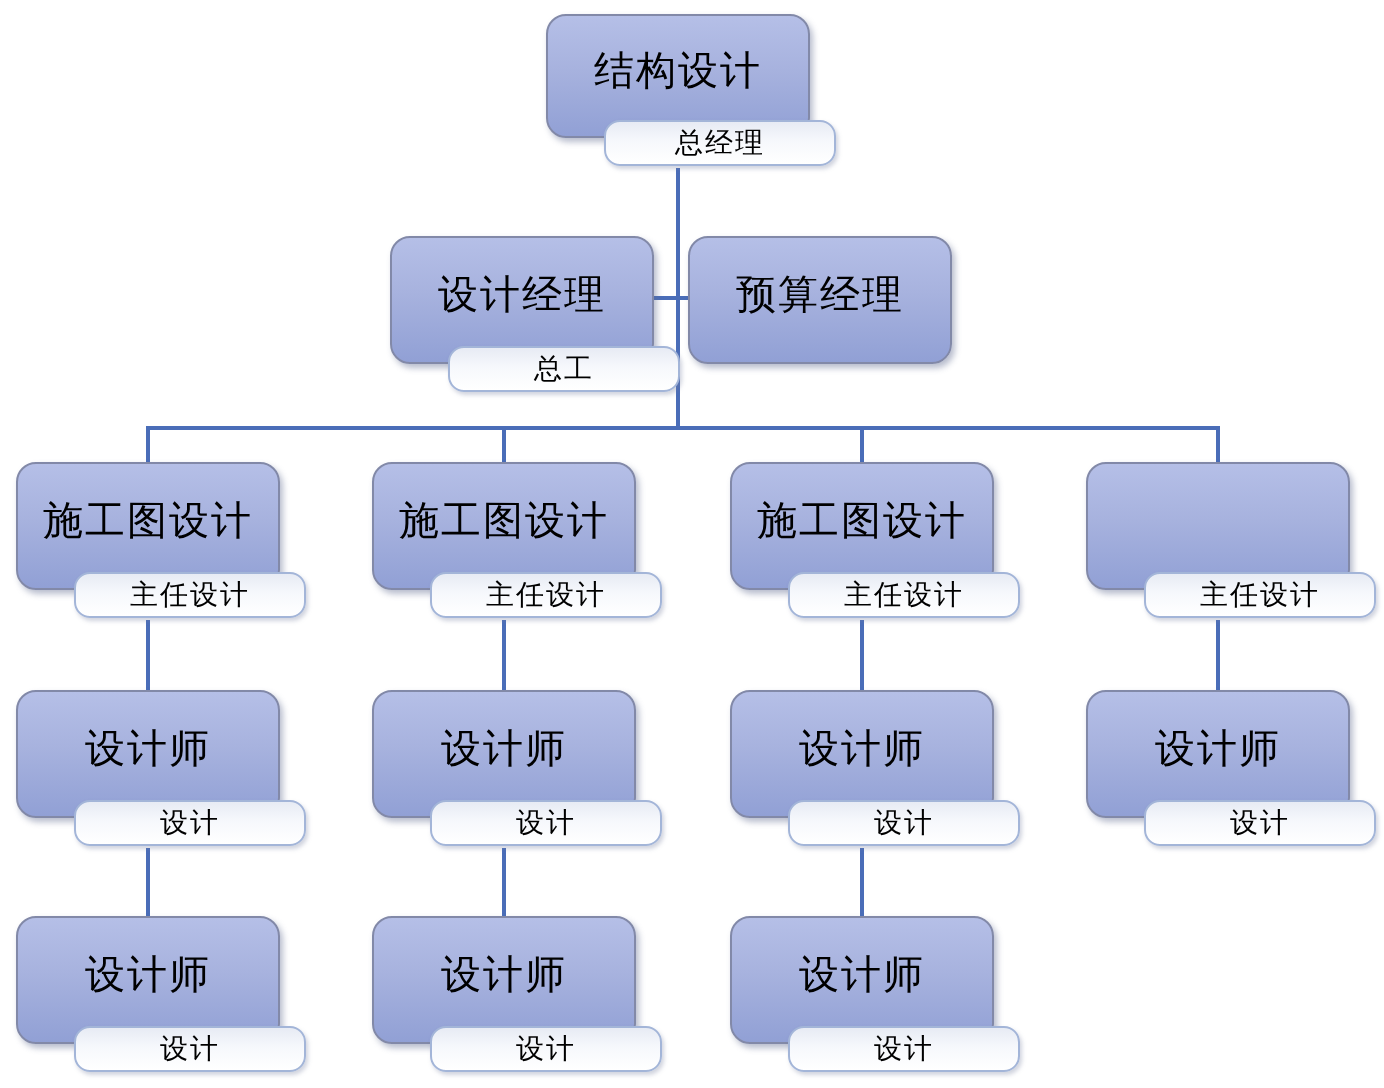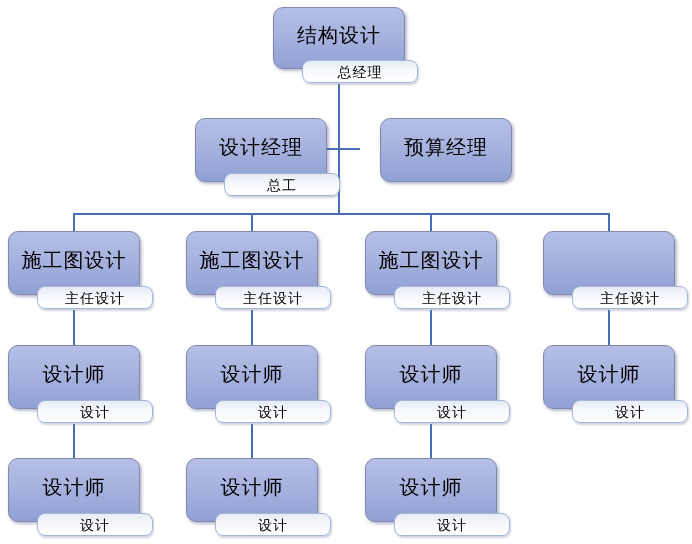--- a/index.html
+++ b/index.html
@@ -49,21 +49,21 @@
     left: 28px;
     right: -14px;
     bottom: -15px;
     height: 23px;
     border-radius: 8px;
     background: linear-gradient(180deg, #e7ebf4 0%, #f6f8fc 45%, #ffffff 100%);
     border: 1px solid #a3b5d8;
     box-shadow: 1px 1.5px 2px rgba(120,130,160,0.35);
     box-sizing: border-box;
     display: flex;
-    align-items: flex-end;
+    align-items: center;
     justify-content: center;
   }
   .badge .badge-text {
     font-size: 14px;
     letter-spacing: 1px;
     color: #000000;
     white-space: nowrap;
   }
 </style>
 </head>
@@ -103,21 +103,21 @@
     </div>
   </div>
 
   <div class="node" style="left:195px; top:118px; width:132px; height:64px;">
     <div class="title">设计经理</div>
     <div class="badge">
       <span class="badge-text">总工</span>
     </div>
   </div>
 
-  <div class="node" style="left:380px; top:118px; width:132px; height:64px;">
+  <div class="node" style="left:344px; top:118px; width:132px; height:64px;">
     <div class="title">预算经理</div>
   </div>
 
   <div class="node" style="left:8px; top:231px; width:132px; height:64px;">
     <div class="title">施工图设计</div>
     <div class="badge">
       <span class="badge-text">主任设计</span>
     </div>
   </div>
 

